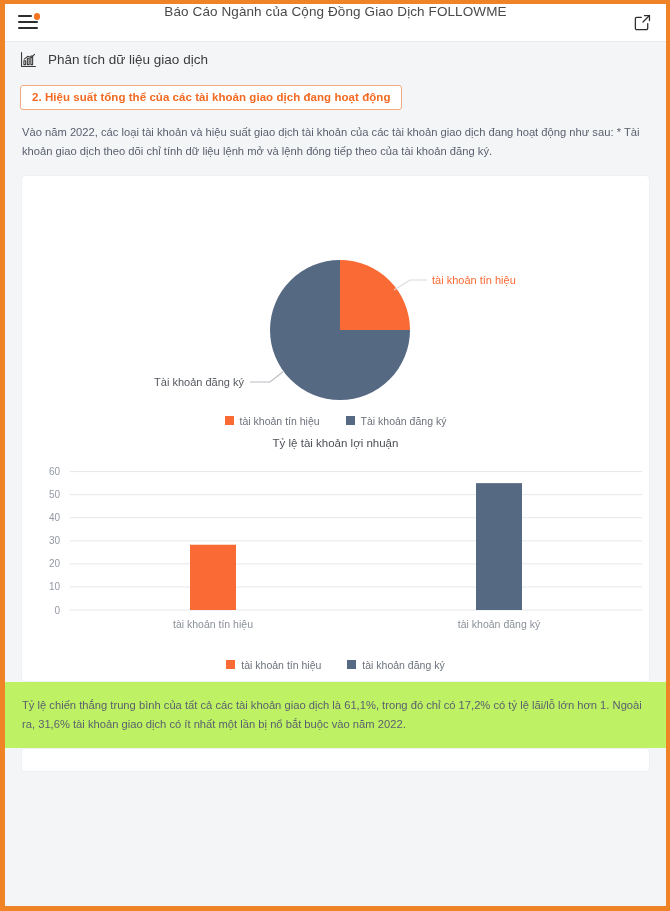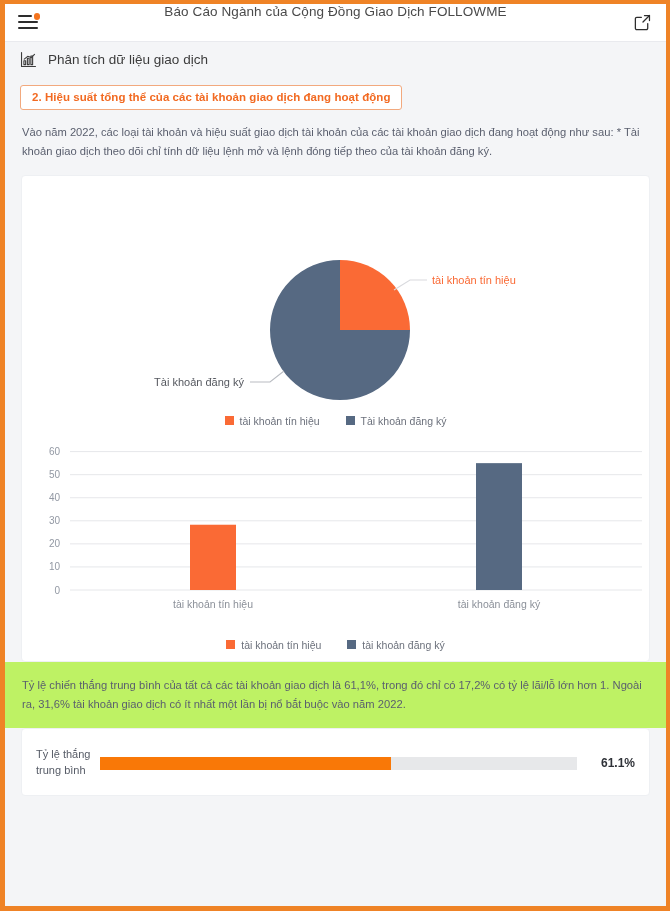--- a/index.html
+++ b/index.html
@@ -297,20 +297,21 @@
       <div class="legend-item">
         <span class="legend-swatch sw-orange"></span>
         <span>tài khoản tín hiệu</span>
       </div>
       <div class="legend-item">
         <span class="legend-swatch sw-blue"></span>
         <span>Tài khoản đăng ký</span>
       </div>
     </div>
 
+    <div class="chart-title">Tỷ lệ tài khoản lợi nhuận</div>
 
     <div class="bar-wrap">
       <svg class="bar-svg" width="636" height="200" viewBox="0 0 636 200">
         <g id="bar-grid">
             <line x1="48" x2="620" y1="155" y2="155" stroke="#e6e7ea" stroke-width="1"></line>
             <line x1="48" x2="620" y1="131.93548387096774" y2="131.93548387096774" stroke="#e6e7ea" stroke-width="1"></line>
             <line x1="48" x2="620" y1="108.87096774193549" y2="108.87096774193549" stroke="#e6e7ea" stroke-width="1"></line>
             <line x1="48" x2="620" y1="85.80645161290322" y2="85.80645161290322" stroke="#e6e7ea" stroke-width="1"></line>
             <line x1="48" x2="620" y1="62.741935483870975" y2="62.741935483870975" stroke="#e6e7ea" stroke-width="1"></line>
             <line x1="48" x2="620" y1="39.67741935483872" y2="39.67741935483872" stroke="#e6e7ea" stroke-width="1"></line>
@@ -345,23 +346,16 @@
         <span class="legend-swatch sw-blue"></span>
         <span>tài khoản đăng ký</span>
       </div>
     </div>
   </div>
 
   <div class="para2">Tỷ lệ chiến thắng trung bình của tất cả các tài khoản giao dịch là 61,1%, trong đó chỉ có 17,2% có tỷ lệ lãi/lỗ lớn hơn 1. Ngoài ra, 31,6% tài khoản giao dịch có ít nhất một lần bị nổ bắt buộc vào năm 2022.</div>
 
   <div class="metric-card">
 
-    <div class="metric-row">
-      <div class="metric-label">Tỷ lệ thắng trung bình</div>
-      <div class="metric-track">
-        <div id="fill-winrate" class="metric-fill fill-orange" style="width: 61.1%;"></div>
-      </div>
-      <div class="metric-value">61.1%</div>
-    </div>
 
   </div>
 
 </div>
 
 </body></html>

